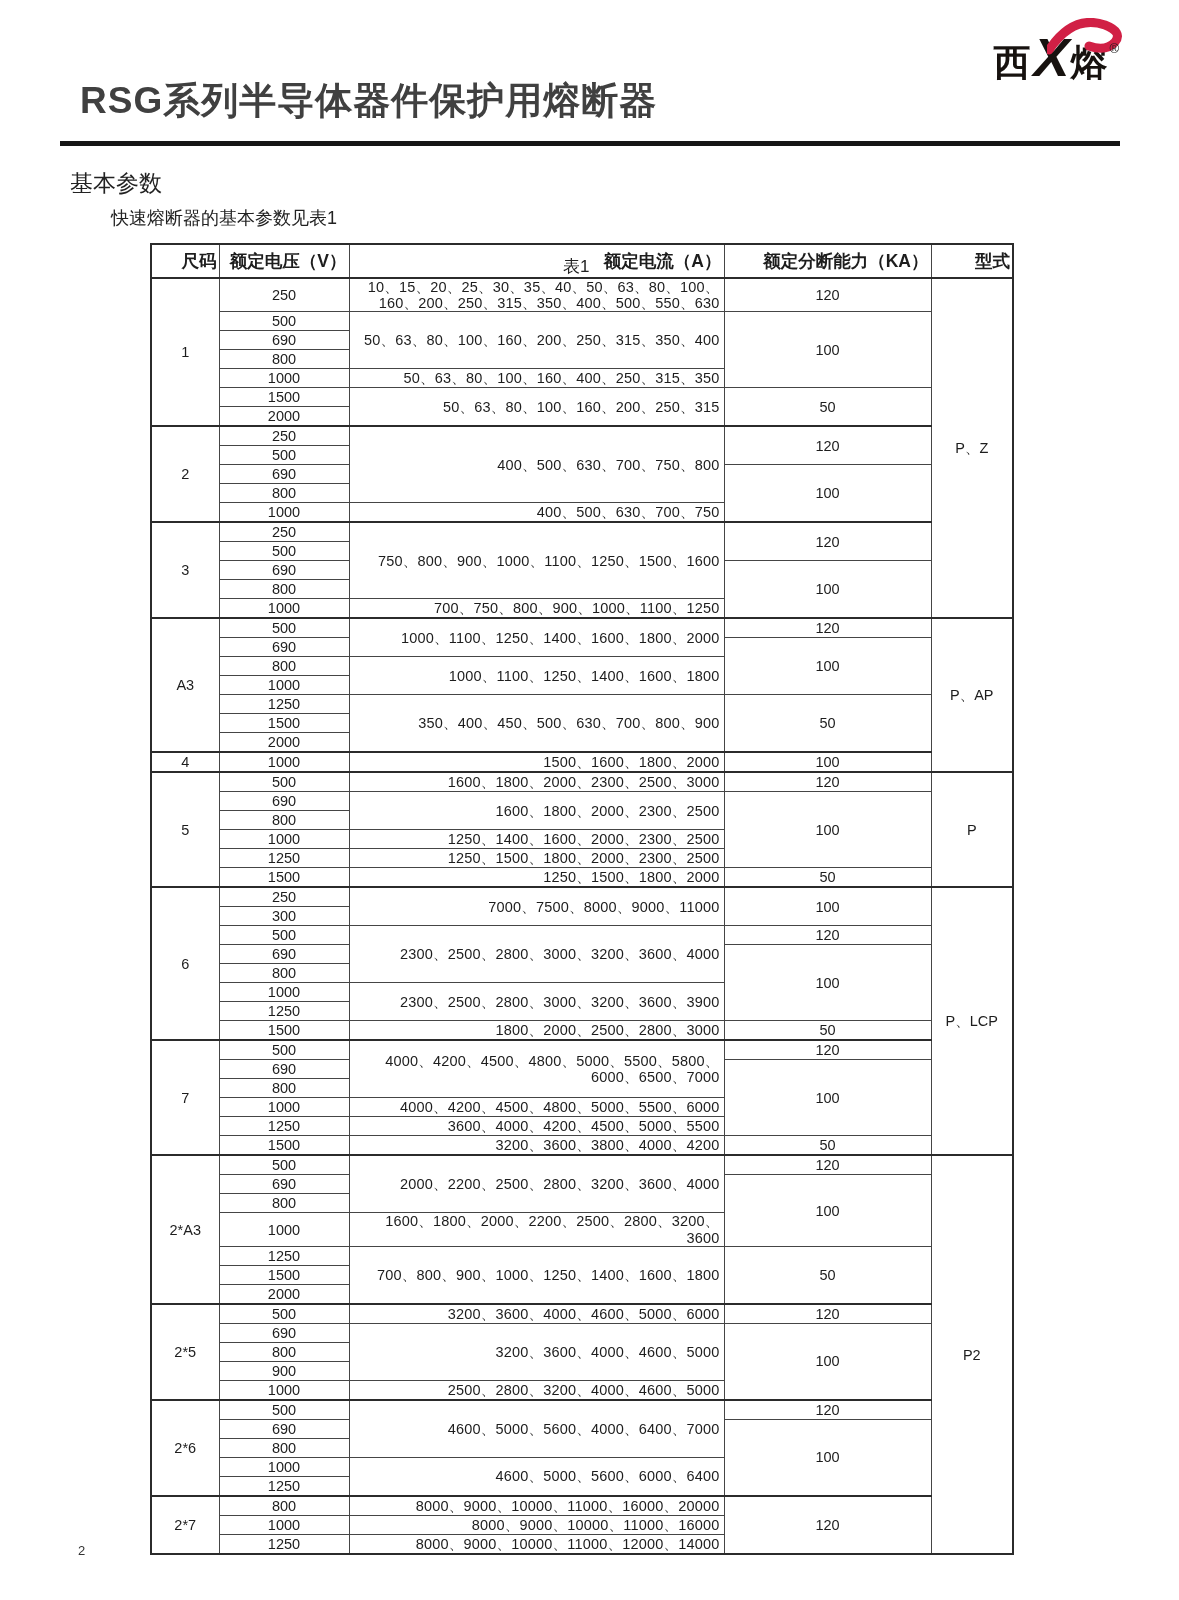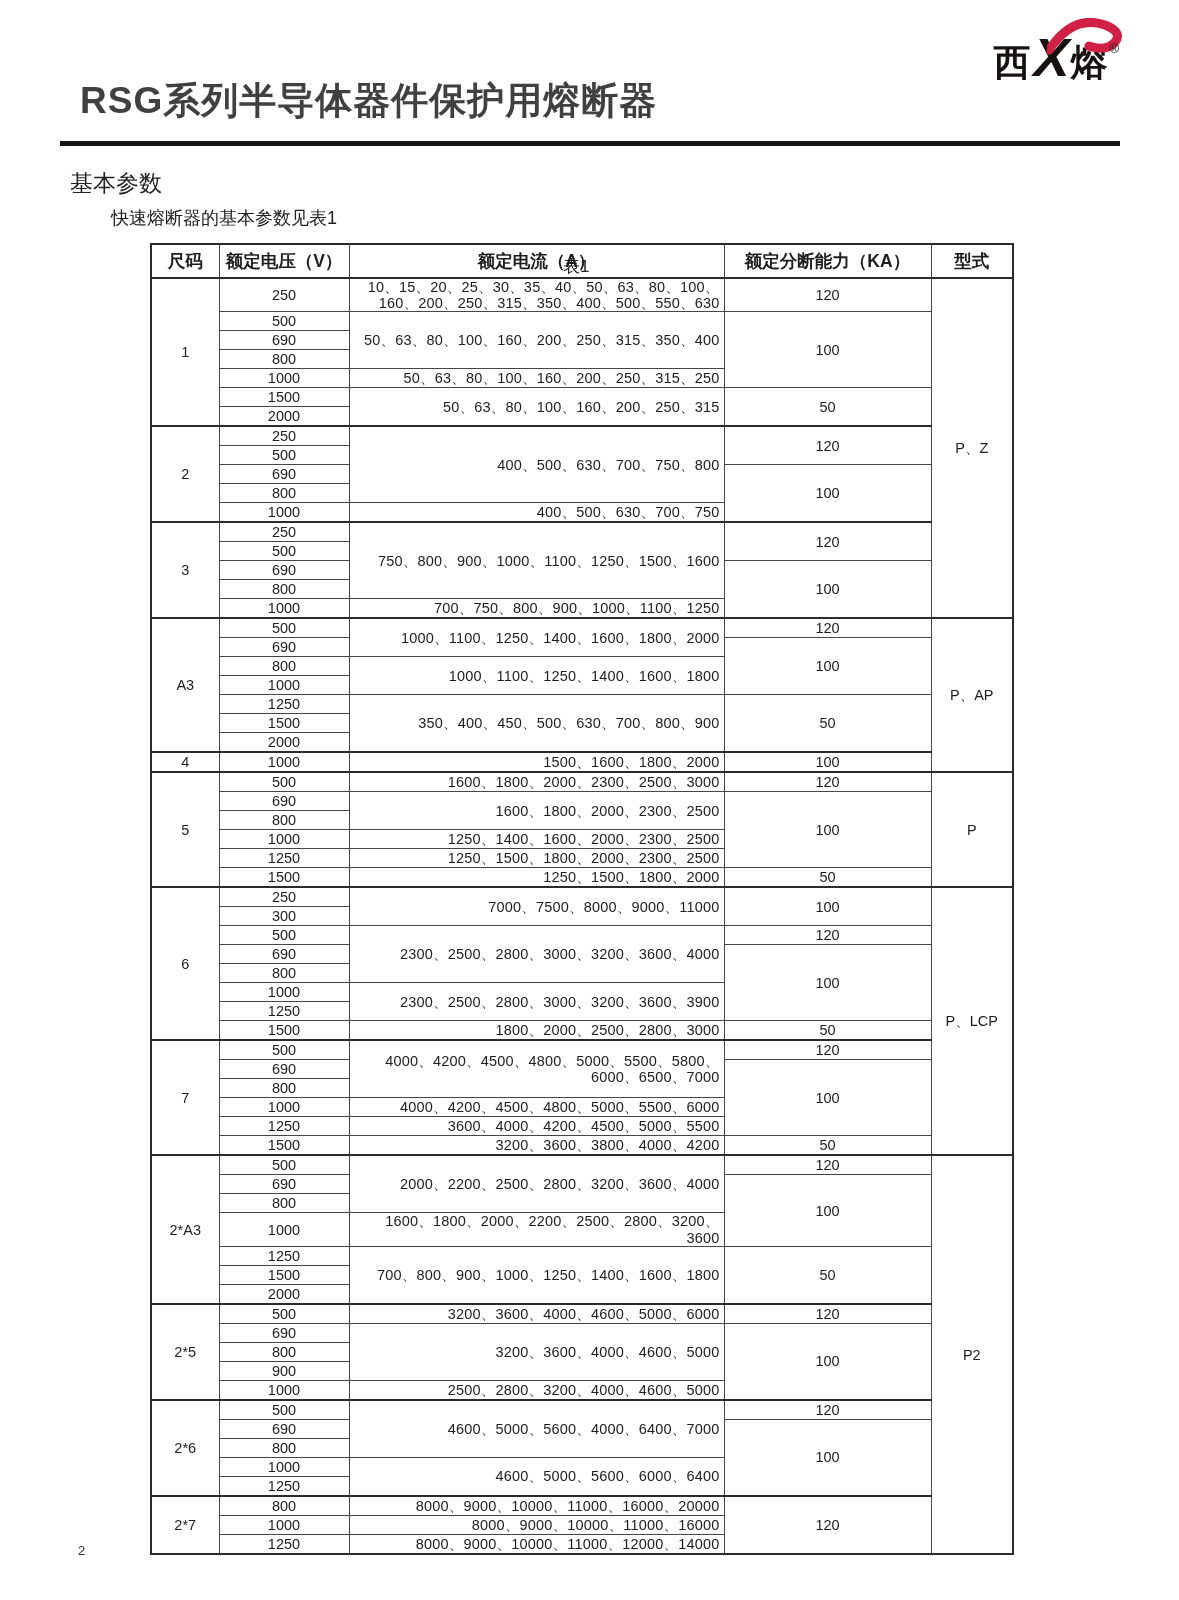--- a/index.html
+++ b/index.html
@@ -19,21 +19,21 @@
   .rule{position:absolute;left:60px;width:1060px;top:141px;height:5px;background:#151515;}
   .sec-head{position:absolute;left:70px;top:168px;font-size:23px;font-weight:400;color:#222;}
   .caption{position:absolute;left:80px;top:206px;font-size:18px;color:#222;margin-left:31px;}
   .tbl-label{position:absolute;left:563px;top:207px;font-size:17px;color:#222;margin-top:48px;}
 
   
   table.params{position:absolute;left:150px;top:243px;width:862px;border-collapse:collapse;
                table-layout:fixed;border:2px solid #2b2b2b;}
   .params th,.params td{border:1px solid #454545;padding:0 4px;color:#1d1d1d;
                         overflow:hidden;}
-  .params th{height:32px;font-size:17.5px;font-weight:700;text-align:center;padding:0 2px;}
+  .params th{height:32px;font-size:17.5px;font-weight:700;text-align:right;padding:0 2px;}
   .params td{height:18px;font-size:14.5px;line-height:1.12;}
   .params td.c-size,.params td.c-volt,.params td.c-brk,.params td.c-type{text-align:center;}
   .params td.c-cur{text-align:right;letter-spacing:0.2px;}
   .params thead th{border-bottom:2px solid #2b2b2b;}
   .params tr.block-first td{border-top:2px solid #2b2b2b;}
 
   
   .footer{position:absolute;right:59px;top:1512px;text-align:right;font-size:13.5px;line-height:1.5;}
   .footer .cn{color:#8a8a8a;}
   .footer a{color:inherit;text-decoration:underline;cursor:pointer;}
@@ -94,21 +94,21 @@
           <td class="c-brk" rowspan="4">100</td>
         </tr>
         <tr>
           <td class="c-volt">690</td>
         </tr>
         <tr>
           <td class="c-volt">800</td>
         </tr>
         <tr>
           <td class="c-volt">1000</td>
-          <td class="c-cur">50、63、80、100、160、200、250、315、250</td>
+          <td class="c-cur">50、63、80、100、160、400、250、315、350</td>
         </tr>
         <tr>
           <td class="c-volt">1500</td>
           <td class="c-cur" rowspan="2">50、63、80、100、160、200、250、315</td>
           <td class="c-brk" rowspan="2">50</td>
         </tr>
         <tr>
           <td class="c-volt">2000</td>
         </tr>
         <tr class="block-first">

